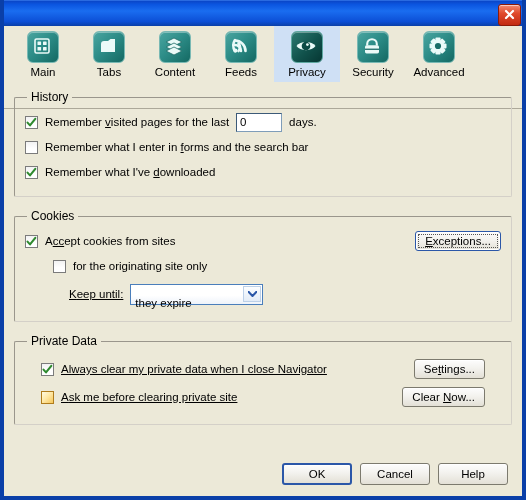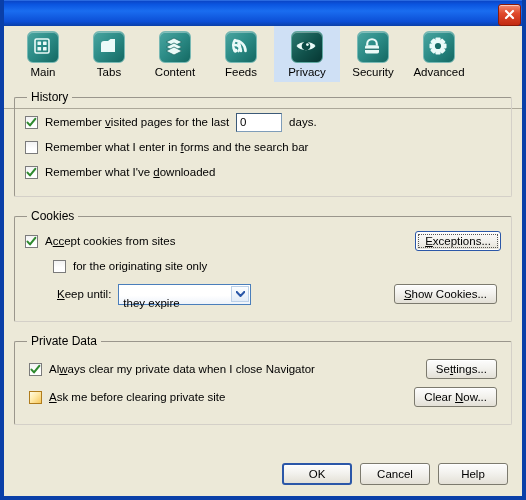--- a/index.html
+++ b/index.html
@@ -129,21 +129,21 @@
     color: #000;
     margin-left: 2px;
   }
   .row {
     display: flex;
     align-items: center;
     min-height: 22px;
     margin: 3px 0;
     position: relative;
   }
-  .row.spaced { margin: 6px 4px; }
+  .row.spaced { margin: 6px 16px; text-decoration: underline; }
 
   
   .cb {
     width: 13px;
     height: 13px;
     box-sizing: border-box;
     border: 1px solid #7b7b7b;
     background: linear-gradient(to bottom, #f2f2f2 0%, #ffffff 60%, #ffffff 100%);
     margin-right: 7px;
     flex: none;
@@ -420,21 +420,20 @@
         <span class="cb-label"><span></span><u>K</u><span>eep until:</span></span>
         <div class="sel-wrap">
           <div class="sel-box"></div>
           <span class="sel-text">they expire</span>
           <div class="sel-arrow">
             <svg width="9" height="6" viewBox="0 0 9 6">
                 <path d="M0.5 0.8 L4.5 5 L8.5 0.8" fill="none" stroke="#2b57a8" stroke-width="2" stroke-linecap="round" stroke-linejoin="round"></path>
               </svg>
           </div>
         </div>
-        <button class="btn right-btn"><span></span><u>S</u><span>how Cookies...</span></button>
       </div>
     </fieldset>
 
     <fieldset class="group">
       <legend>Private Data</legend>
 
       <div class="row spaced">
         <div class="cb">
           <svg width="11" height="11" viewBox="0 0 11 11">
             <path d="M1.5 5.6 L4 8.4 L9.3 1.8" fill="none" stroke="#2f8a2f" stroke-width="2.1" stroke-linecap="round" stroke-linejoin="round"></path>

